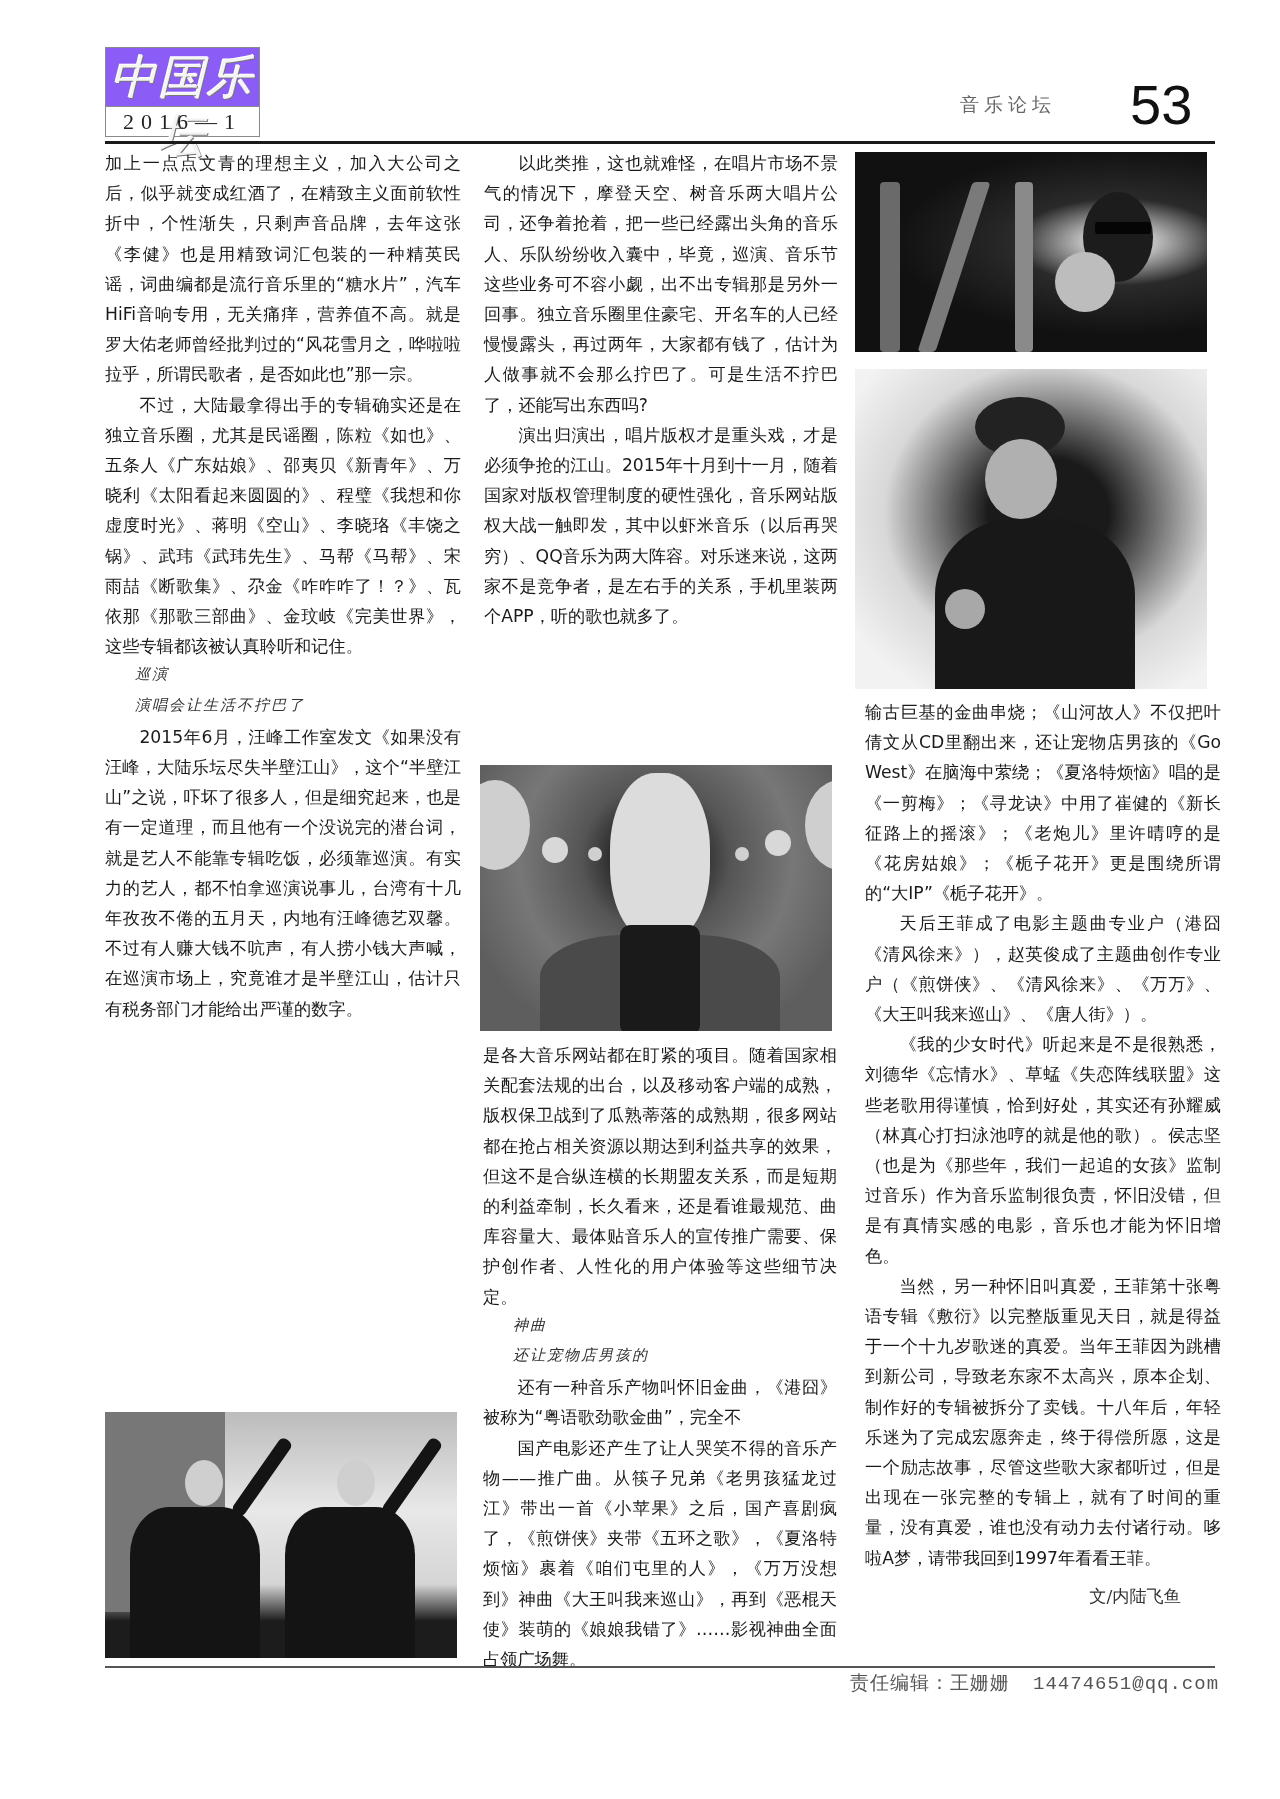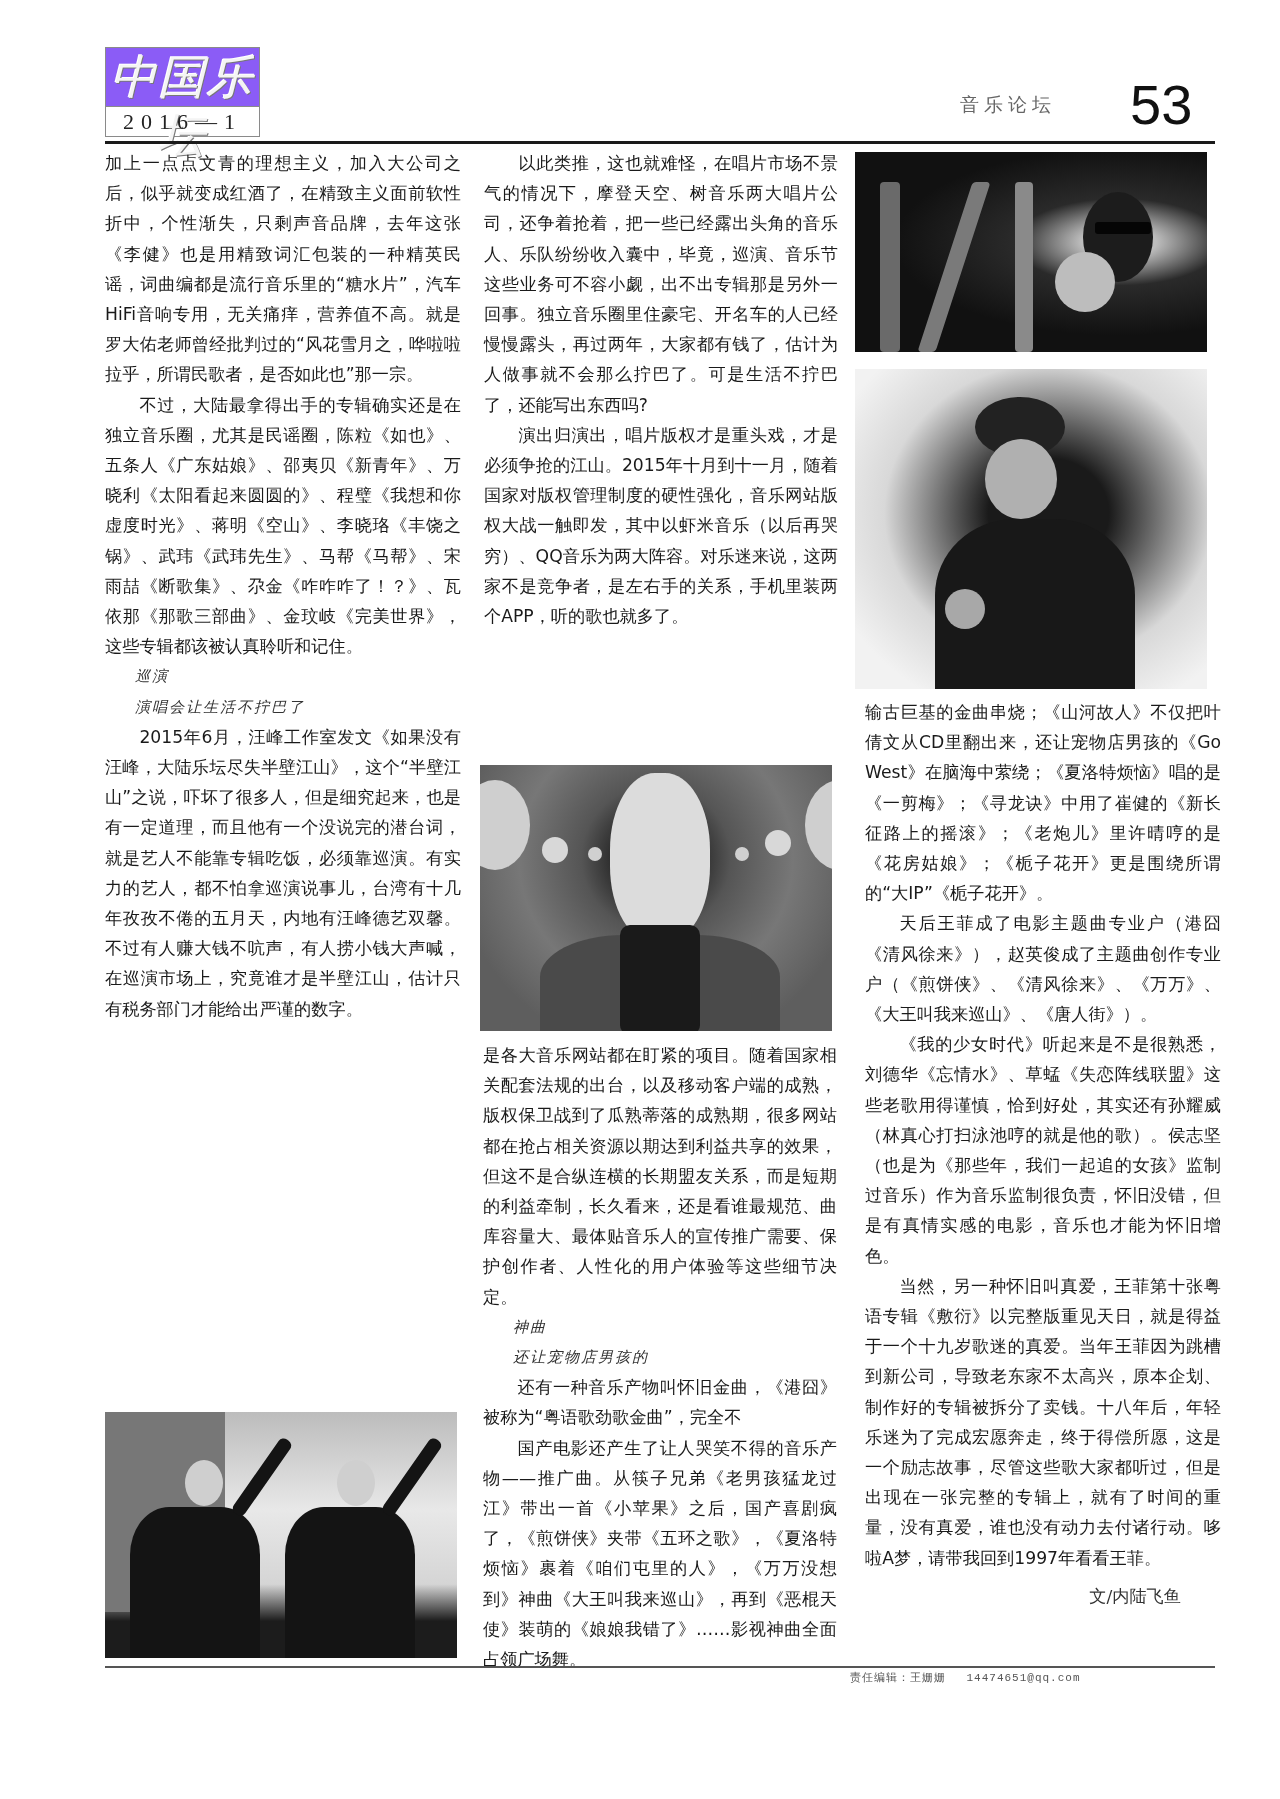--- a/index.html
+++ b/index.html
@@ -19,21 +19,21 @@
   .section-title { left: 960px; top: 92px; font-family: "DejaVu Serif", serif; font-size: 19px; color: #666;
                    letter-spacing: 5px; }
   .page-num { left: 1130px; top: 75px; font-family: "Liberation Sans", sans-serif; font-size: 56px;
               line-height: 60px; color: #111; }
   .header-rule { left: 105px; top: 141px; width: 1110px; height: 3px; background: #1a1a1a; }
 
   
   .col { font-size: 17.2px; line-height: 30.2px; text-align: justify; }
   .col p { margin: 0; text-indent: 2em; }
   .col p.noindent { text-indent: 0; }
-  .col .subhead { font-family: Liberation Sans, sans-serif; font-style: italic; font-size: 15px;
+  .col .subhead { font-family: Liberation Mono, monospace; font-style: italic; font-size: 15px;
                   text-indent: 2em; color: #333; letter-spacing: 2px; }
   .col .byline { font-family: "DejaVu Serif", serif; text-align: right; padding-right: 40px;
                  margin-top: 8px; text-indent: 0; color: #333; }
 
   #col1 { left: 105px; top: 148px; width: 356px; }
   #col2 { left: 484px; top: 148px; width: 354px; }
   #col2b { left: 483px; top: 1040px; width: 354px; }
   #col3 { left: 858px; top: 697px; width: 356px; margin-left: 7px; }
 
   
@@ -44,21 +44,21 @@
   #photo-singer { left: 855px; top: 369px; width: 352px; height: 320px;
      background: radial-gradient(ellipse at 55% 45%, #1a1a1a 0 22%, #555 34%, #d8d8d8 60%, #f2f2f2 85%); }
   #photo-faye { left: 480px; top: 765px; width: 352px; height: 266px;
      background: radial-gradient(ellipse at 50% 35%, #e6e6e6 0 13%, #2b2b2b 17%, #555 30%, #777 55%, #5e5e5e 80%); }
   #photo-dancers { left: 105px; top: 1412px; width: 352px; height: 246px;
      background: linear-gradient(180deg, #bcbcbc 0%, #e8e8e8 40%, #d5d5d5 70%, #1c1c1c 85%),
                  #888; }
   .photo .shape { position: absolute; border-radius: 50%; }
 
   .footer-rule { left: 105px; top: 1666px; width: 1110px; height: 2px; background: #555; }
-  .footer { left: 850px; top: 1670px; font-family: "DejaVu Serif", serif; font-size: 11px; color: #555;
+  .footer { left: 850px; top: 1670px; font-family: "DejaVu Serif", serif; font-size: 19px; color: #555;
             letter-spacing: 1px; }
   .footer .email { font-family: "Liberation Mono", monospace; margin-left: 16px; letter-spacing: 1px; }
 </style>
 </head>
 <body>
 
 <div class="abs logo">
   <div class="logo-top">中国乐坛</div>
   <div class="logo-bottom">2016—1</div>
 </div>

